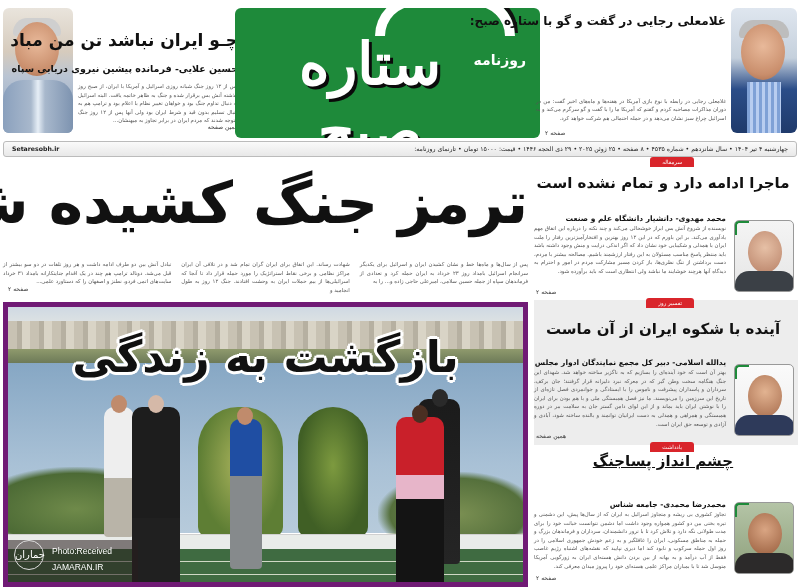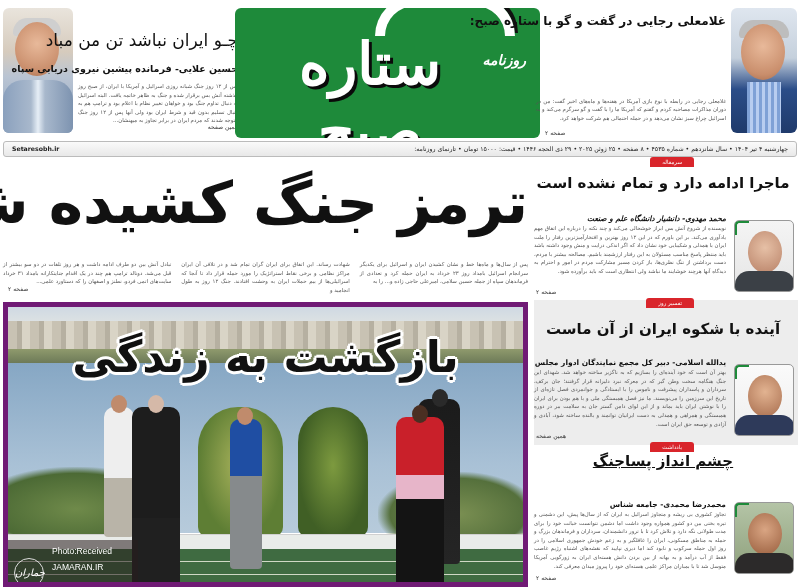--- a/index.html
+++ b/index.html
@@ -8,28 +8,28 @@
 
   .abs { position: absolute; }
 
   
   .tl-photo { left: 3px; top: 8px; width: 70px; height: 125px; border-radius: 6px; overflow: hidden;
     background: linear-gradient(180deg,#e9e4dc 0%,#d6cbbd 35%,#b9c4d3 55%,#8fa3bd 100%); }
   .face { position:absolute; border-radius: 50%; background: radial-gradient(circle at 50% 40%, #e8b99a 0%, #c98e6c 70%, #a56a4b 100%); }
   .tl-photo .face { left: 12px; top: 14px; width: 44px; height: 54px; }
   .tl-photo .hair { position:absolute; left: 10px; top: 10px; width: 48px; height: 18px; border-radius: 24px 24px 6px 6px; background:#cfcfcf; }
   .tl-photo .suit { position:absolute; left: 0; top: 72px; width: 70px; height: 60px; background: linear-gradient(90deg,#8aa0bd,#a8b8cc 40%,#e6eef6 50%,#a8b8cc 60%,#7d93b0); border-radius: 20px 20px 0 0; }
-  .tl-title { right: 562px; top: 30px; width: 160px; font-size: 17px; font-weight: normal; text-align: right; white-space: nowrap; }
+  .tl-title { right: 562px; top: 30px; width: 160px; font-size: 17px; font-weight: bold; text-align: right; white-space: nowrap; }
   .tl-sub { right: 562px; top: 63px; width: 160px; font-size: 9.5px; font-weight: bold; text-align: right; white-space: nowrap; }
   .tl-body { right: 562px; top: 82px; width: 160px; font-size: 5.4px; line-height: 8.6px; color: #555; text-align: justify; }
   .tl-ref { right: 562px; top: 123px; font-size: 6px; color:#333; }
 
   
   .mast { left: 235px; top: 8px; width: 305px; height: 130px; background: #1e8a3a; border-radius: 6px; overflow: hidden; }
-  .mast-small { position:absolute; right: 14px; top: 44px; font-size: 14px; color: #fff; font-weight: bold; font-style: italic; }
+  .mast-small { position:absolute; right: 14px; top: 44px; font-size: 14px; color: #fff; font-weight: bold; }
   .mast-big { position:absolute; left: 10px; top: 22px; width: 250px; text-align:center; font-size: 58px; font-weight: bold; color: #fff; font-family: "DejaVu Serif", serif; letter-spacing: -2px;
      text-shadow: 3px 3px 0 #0a0a0a; }
   .mast-stroke { position:absolute; left: 140px; top: -12px; width: 140px; height: 40px; border: 10px solid #fff; border-bottom: none; border-radius: 70px 70px 0 0; box-shadow: 3px -3px 0 #111; }
 
   
   .tr-photo { left: 731px; top: 8px; width: 66px; height: 125px; border-radius: 6px; overflow: hidden;
     background: linear-gradient(180deg,#dfe6ef 0%,#c5d0dc 40%,#2b4d88 65%,#1f3a6b 100%); }
   .tr-photo .face { left: 10px; top: 16px; width: 44px; height: 56px; }
   .tr-photo .hair { position:absolute; left: 8px; top: 12px; width: 50px; height: 18px; border-radius: 24px 24px 6px 6px; background:#bdbdbd; }
   .tr-photo .shirt { position:absolute; left: 16px; top: 74px; width: 34px; height: 55px; background: repeating-linear-gradient(90deg,#7fa1d6 0 3px,#b8cdf0 3px 6px); }
@@ -62,21 +62,21 @@
   .person { position:absolute; border-radius: 10px 10px 4px 4px; }
   .p-white { left: 96px; top: 100px; width: 30px; height: 130px; background: linear-gradient(#eeeeee 0 55%,#b9b4a8 55%); }
   .p-black { left: 124px; top: 100px; width: 48px; height: 185px; background: linear-gradient(#1d1d1d 0 60%,#202020 60%); }
   .p-boy { left: 222px; top: 112px; width: 32px; height: 150px; background: linear-gradient(#1f4ea3 0 38%,#868a8c 38%); }
   .p-red { left: 388px; top: 110px; width: 48px; height: 170px; background: linear-gradient(#c9202a 0 34%,#e7b5c9 34% 48%,#141414 48%); }
   .p-dark { left: 410px; top: 92px; width: 42px; height: 165px; background: linear-gradient(#1b1b1b,#252525); }
   .head { position:absolute; width:16px; height:18px; border-radius:50%; background:#c08b6c; }
   .photo-head { position:absolute; left: 0; top: 20px; width: 100%; text-align:center; font-size: 44px; font-weight:bold; color:#111; line-height:60px;
     text-shadow: -2px -2px 0 #fff, 2px -2px 0 #fff, -2px 2px 0 #fff, 2px 2px 0 #fff, 0 3px 0 #fff, 3px 0 0 #fff, -3px 0 0 #fff, 0 -3px 0 #fff; }
   .credit { position:absolute; left:0; bottom: 0; width: 130px; height: 42px; background: rgba(40,30,30,0.55); direction: ltr; }
-  .credit .logo { position:absolute; left: 6px; top: 18px; width: 30px; height: 30px; border: 1px solid #ddd; border-radius: 50%; color:#fff; font-size: 10px; text-align:right; line-height: 28px; font-style: italic; }
+  .credit .logo { position:absolute; left: 6px; top: 0; width: 30px; height: 30px; border: 1px solid #ddd; border-radius: 50%; color:#fff; font-size: 10px; text-align:right; line-height: 28px; }
   .credit .t1 { position:absolute; left: 44px; top: 6px; color:#fff; font-size: 8.5px; font-family: "Liberation Sans", sans-serif; }
   .credit .t2 { position:absolute; left: 44px; top: 22px; color:#fff; font-size: 8.5px; font-family: "Liberation Sans", sans-serif; }
 
   
   .rcol { left: 534px; top: 160px; width: 264px; }
   .tag { position:absolute; height: 10px; padding: 0 12px; background: #d9252b; color:#fff; font-size: 5.5px; line-height: 10px; border-radius: 3px 3px 0 0; text-align:center; }
   .r-title { position:absolute; right: 6px; width: 258px; text-align:center; font-weight:bold; font-size: 15px; white-space: nowrap; }
   .r-author { position:absolute; right: 72px; width: 188px; font-size: 7.5px; font-weight: bold; text-align: right; white-space: nowrap; }
   .r-body { position:absolute; right: 72px; width: 192px; font-size: 5.4px; line-height: 8.6px; color:#555; text-align: justify; }
   .r-ref { position:absolute; left: 2px; font-size: 6px; color:#333; }
@@ -155,21 +155,21 @@
     <div class="logo">جماران</div>
     <div class="t1">Photo:Received</div>
     <div class="t2">JAMARAN.IR</div>
   </div>
 </div>
 
 <div class="abs rcol">
 
   <div class="tag" style="right:104px; top:-3px;">سرمقاله</div>
   <div class="r-title" style="top:14px;">ماجرا ادامه دارد و تمام نشده است</div>
-  <div class="r-author" style="top:54px;font-style:italic;">محمد مهدوی- دانشیار دانشگاه علم و صنعت</div>
+  <div class="r-author" style="top:54px;">محمد مهدوی- دانشیار دانشگاه علم و صنعت</div>
   <div class="r-body" style="top:64px;">نویسنده از شروع آتش بس ابراز خوشحالی می‌کند و چند نکته را درباره این اتفاق مهم یادآوری می‌کند. بر این باورم که در این ۱۲ روز بهترین و افتخارآمیزترین رفتار را ملت ایران با همدلی و شکیبایی خود نشان داد که اگر اندکی درایت و منش وجود داشته باشد باید منتظر پاسخ مناسب مسئولان به این رفتار ارزشمند باشیم. مصالحه بیشتر با مردم، دست برداشتن از تنگ نظری‌ها، باز کردن مسیر مشارکت مردم در امور و احترام به دیدگاه آنها هرچند خوشایند ما نباشد ولی انتظاری است که باید برآورده شود.</div>
   <div class="r-photo" style="top:60px; background:linear-gradient(#f4f4f4,#e6e6e6);">
     <div class="g"></div>
     <div class="face" style="background:radial-gradient(circle at 50% 40%,#e6c0a6,#c39076 75%);"></div>
     <div class="body" style="background:#3b4046;"></div>
   </div>
   <div class="r-ref" style="top:128px;">صفحه ۲</div>
 
   <div class="sec2-bg"></div>
   <div class="tag" style="right:104px; top:138px;">تفسیر روز</div>

